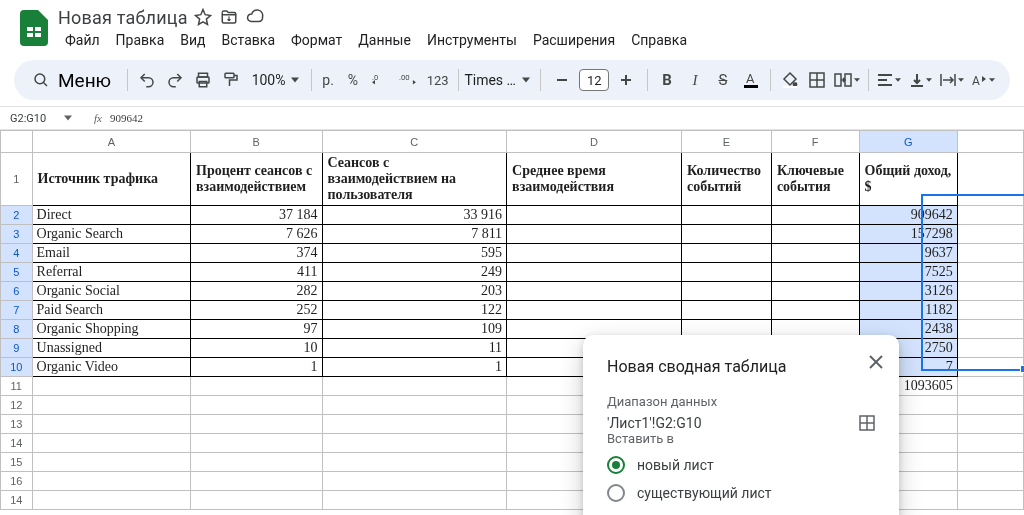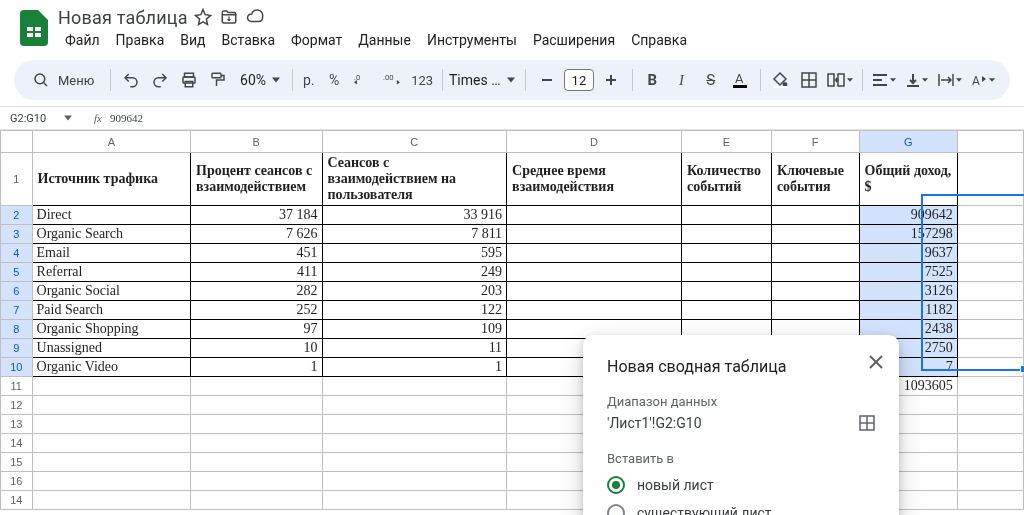--- a/index.html
+++ b/index.html
@@ -29,21 +29,21 @@
   .menubar span{font-size:14px;color:#202124;padding:2px 7px;border-radius:4px;cursor:pointer}
 
   
   .toolbar-wrap{padding:0 14px 6px 14px}
   .toolbar{display:flex;align-items:center;height:40px;background:var(--g-hover);
     border-radius:24px;padding:0 12px;gap:2px}
   .tb-btn{width:30px;height:30px;display:flex;align-items:center;justify-content:center;
     color:var(--g-icon);border-radius:4px;cursor:pointer}
   .tb-sep{width:1px;height:22px;background:#c7c7c7;margin:0 4px}
   .search-chip{display:flex;align-items:center;gap:8px;height:30px;padding:0 10px 0 6px;border-radius:6px}
-  .search-chip span{font-size:13px;color:#404040}
+  .search-chip span{font-size:19px;color:#000000}
   .zoom{font-size:14px;color:#1f1f1f;padding:0 6px;display:flex;align-items:center;gap:6px}
   .font-name{font-size:14px;color:#1f1f1f;min-width:70px;display:flex;align-items:center;gap:6px}
   .font-size{display:flex;align-items:center;gap:2px}
   .font-size .box{width:30px;height:22px;border:1px solid #747775;border-radius:4px;
     font-size:13px;display:flex;align-items:center;justify-content:center;background:#fff}
 
   
   .fx-row{display:flex;align-items:center;height:24px;border-top:1px solid var(--g-border);
     border-bottom:1px solid var(--g-border);font-size:11px}
   .name-box{width:86px;padding-left:10px;color:#3c4043;display:flex;align-items:center;gap:18px}
@@ -77,21 +77,21 @@
     background:var(--sel-border);border:1px solid #fff}
 
   
   .modal{position:absolute;left:583px;top:205px;width:316px;background:#fff;
     border-radius:10px;box-shadow:0 2px 6px rgba(0,0,0,.15),0 8px 24px rgba(0,0,0,.2);
     font-family:"Google Sans",Roboto,Arial,sans-serif;padding:22px 24px 18px 24px}
   .modal h2{margin:0 0 18px 0;font-size:16px;font-weight:400;color:#202124}
   .modal .close{position:absolute;right:14px;top:18px;color:#5f6368;cursor:pointer}
   .modal .lbl{font-size:13px;color:#5f6368;margin-bottom:6px}
   .modal .range-row{display:flex;align-items:center;justify-content:space-between;
-    font-size:14px;color:#3c4043;margin-bottom:20px}
+    font-size:14px;color:#3c4043;}
   .range-ic{color:#5f6368}
   .radio{display:flex;align-items:center;gap:12px;font-size:14px;color:#3c4043;margin:10px 0}
   .radio .r{width:18px;height:18px;border:2px solid #80868b;border-radius:50%;position:relative;flex:none}
   .radio .r.on{border-color:var(--g-green)}
   .radio .r.on::after{content:"";position:absolute;inset:3px;border-radius:50%;background:var(--g-green)}
 </style>
 </head>
 <body>
 
 <div class="titlebar">
@@ -168,21 +168,21 @@
           <rect x="7" y="14" width="10" height="7"></rect>
         </svg>
       </div>
     <div class="tb-btn">
         <svg width="18" height="18" viewBox="0 0 24 24" fill="none" stroke="currentColor" stroke-width="2">
           <rect x="4" y="3" width="12" height="6" rx="1"></rect>
           <path d="M16 6h4v6H10v8"></path>
         </svg>
       </div>
     <div class="zoom">
-        <span>60%</span>
+        <span>100%</span>
         <svg width="8" height="8" viewBox="0 0 10 6">
           <path d="M0 0l5 6 5-6z" fill="#444746"></path>
         </svg>
       </div>
     <div class="tb-sep"></div>
     <div class="tb-btn" style="width:auto;padding:0 4px;font-size:14px">р.</div>
     <div class="tb-btn" style="font-size:14px">%</div>
     <div class="tb-btn">
         <svg width="18" height="16" viewBox="0 0 24 20" fill="currentColor">
           <text x="0" y="10" font-size="10">.0</text>
@@ -362,21 +362,21 @@
           <td class="cell b num">7 811</td>
           <td class="cell b"></td>
           <td class="cell b"></td>
           <td class="cell b"></td>
           <td class="cell b num sel">157298</td>
           <td class="cell"></td>
         </tr>
         <tr class="data">
           <td class="row-head sel">4</td>
           <td class="cell b">Email</td>
-          <td class="cell b num">451</td>
+          <td class="cell b num">374</td>
           <td class="cell b num">595</td>
           <td class="cell b"></td>
           <td class="cell b"></td>
           <td class="cell b"></td>
           <td class="cell b num sel">9637</td>
           <td class="cell"></td>
         </tr>
         <tr class="data">
           <td class="row-head sel">5</td>
           <td class="cell b">Referral</td>

